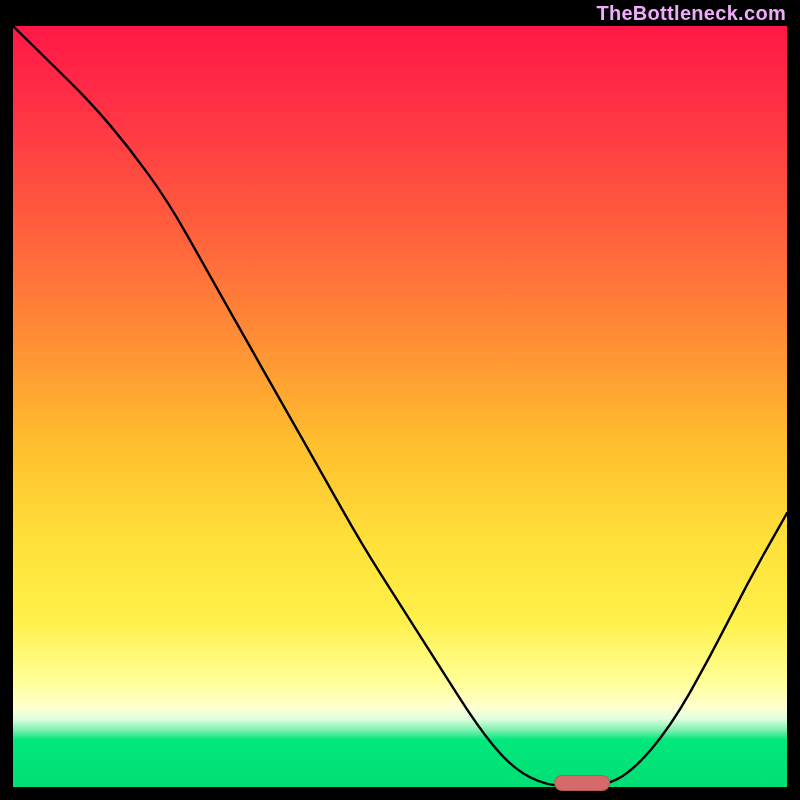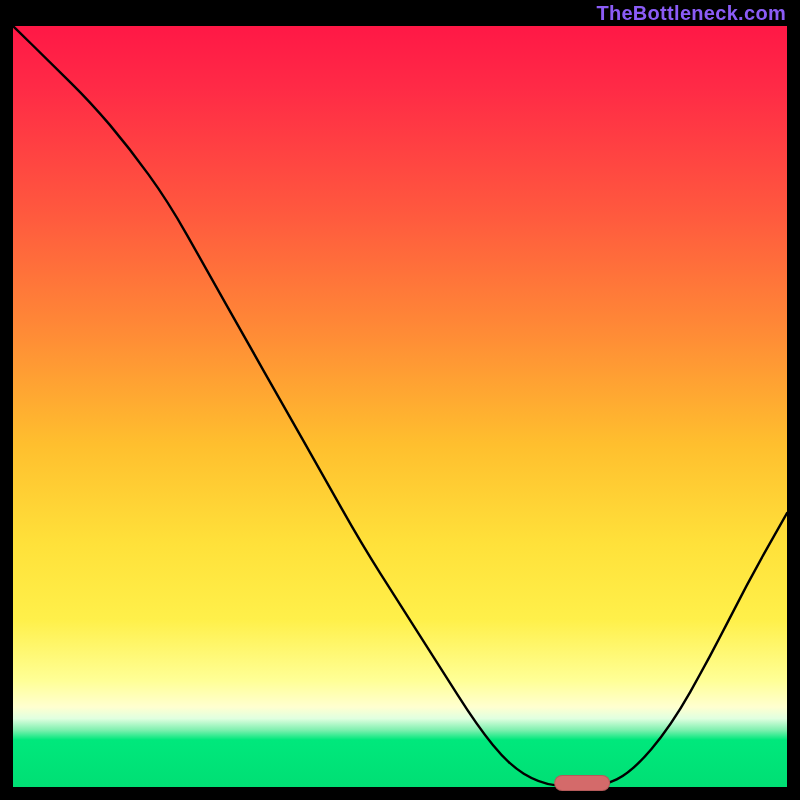--- a/index.html
+++ b/index.html
@@ -51,21 +51,21 @@
     height: 16px;
     border-radius: 8px;
     background: #d46a6a;
     transform: translate(-50%, -50%);
     box-shadow: 0 0 0 1px rgba(0,0,0,0.15) inset;
   }
   .watermark {
     position: absolute;
     top: 2px;
     right: 14px;
-    color: #8b5cf6;
+    color: #f0abfc;
     font-size: 20px;
     font-weight: 600;
     letter-spacing: 0.3px;
   }
 </style>
 </head>
 <body>
 
 <div class="watermark">TheBottleneck.com</div>
 

